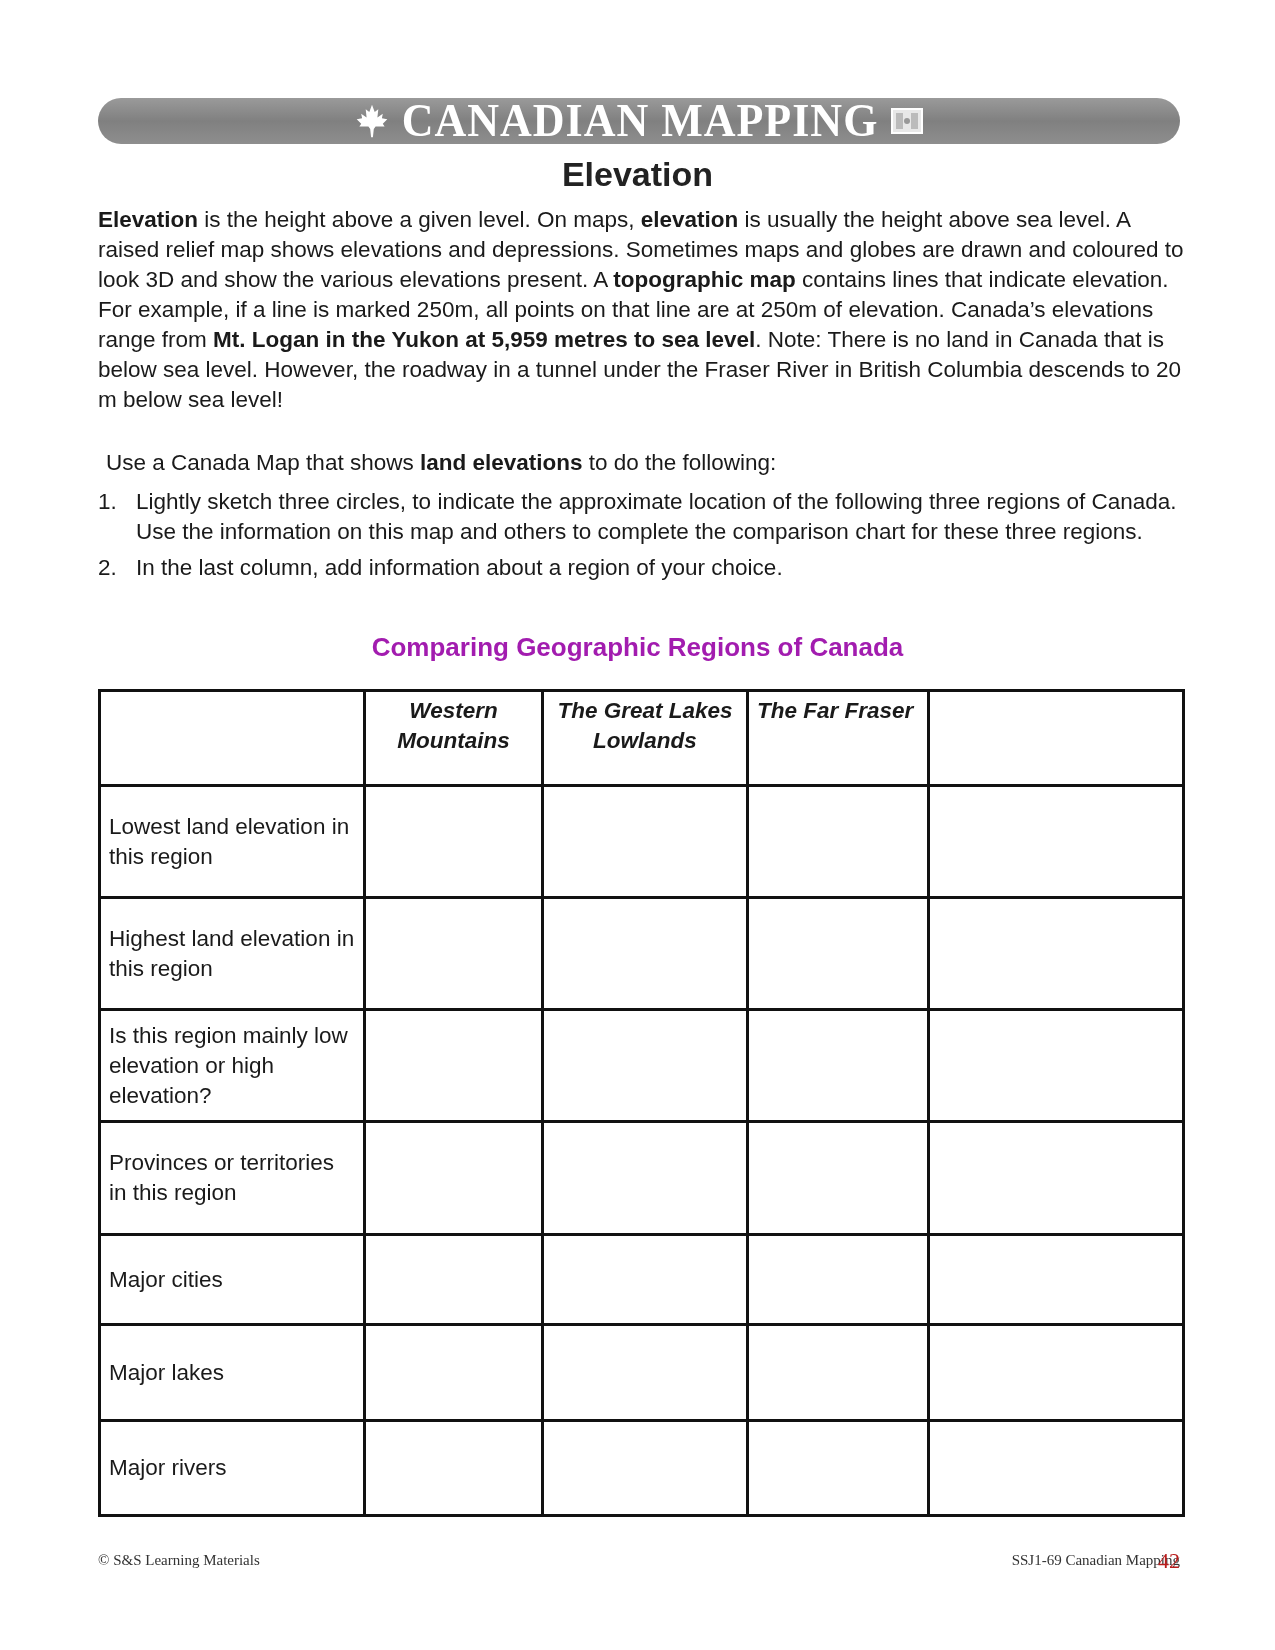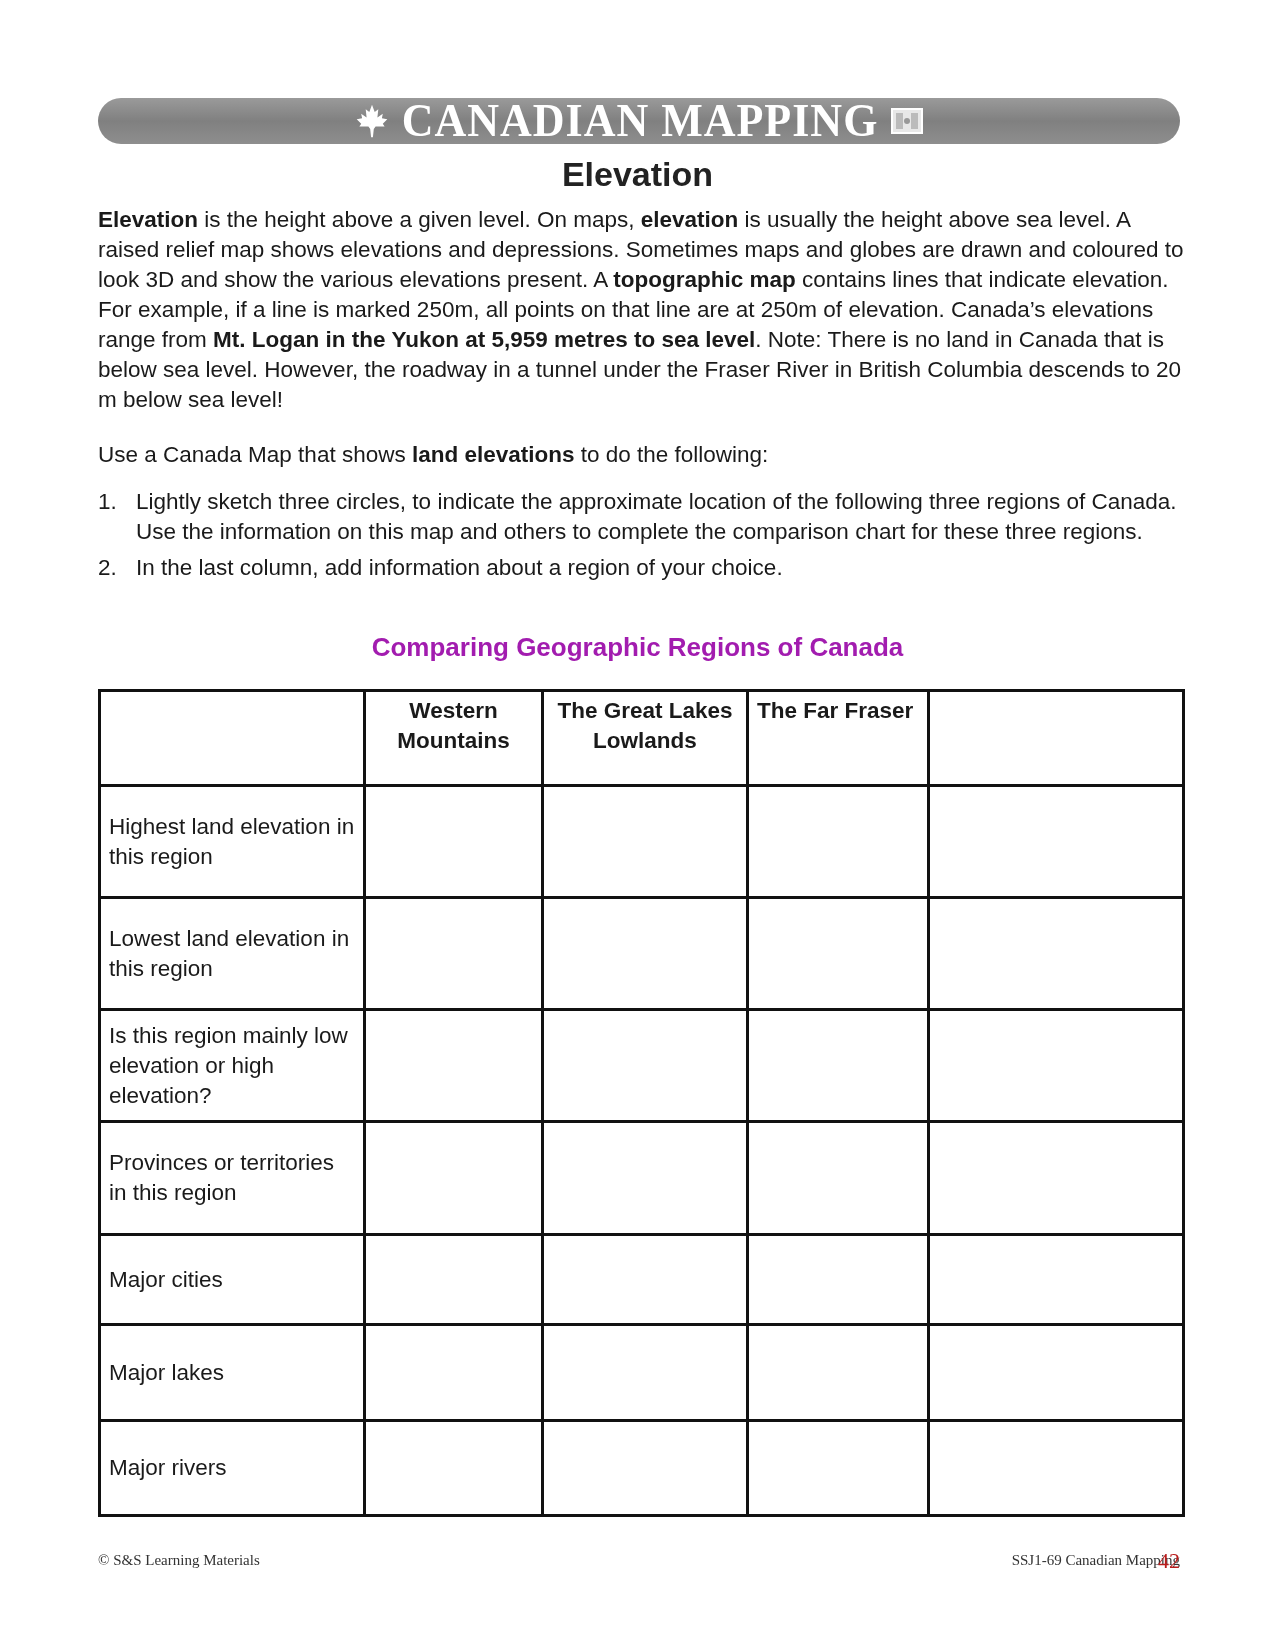--- a/index.html
+++ b/index.html
@@ -15,21 +15,21 @@
   .page-title { position:absolute; left:0; width:1275px; top:155px; text-align:center; font-size:34px; font-weight:bold; color:#222; }
   .intro { position:absolute; left:98px; top:205px; width:1090px; font-size:22.5px; line-height:30px; }
   .intro b { font-weight:bold; }
   .instr { position:absolute; left:98px; top:440px; width:1090px; font-size:22.5px; line-height:30px; }
   .list { position:absolute; left:98px; top:487px; width:1090px; font-size:22.5px; line-height:30px; }
   .list .item { display:flex; margin-bottom:6px; }
   .list .num { width:38px; flex:none; }
   .table-title { position:absolute; left:0; width:1275px; top:632px; text-align:center; font-size:26px; font-weight:bold; color:#a21caf; }
   table.grid { position:absolute; left:98px; top:689px; border-collapse:collapse; table-layout:fixed; width:1084px; }
   table.grid td, table.grid th { border:3px solid #111; vertical-align:top; padding:4px 8px; font-size:22.5px; line-height:30px; }
-  table.grid th { font-weight:bold; text-align:center; }
+  table.grid th { font-weight:bold; text-align:center;font-style:italic; }
   table.grid th.left { text-align:left; }
   table.grid td.label { vertical-align:middle; }
   .footer { position:absolute; top:1552px; left:98px; width:1082px; display:flex; justify-content:space-between; align-items:baseline;
             font-family:"Liberation Serif", serif; }
   .footer .left, .footer .right { font-size:15px; font-weight:normal; color:#333; }
   .footer .center { font-size:22px; color:#b91c1c; position:absolute; left:0; right:0; text-align:right; top:-4px; }
 </style>
 </head>
 <body>
 
@@ -47,21 +47,21 @@
     </svg>
   </div>
 </div>
 
 <div class="page-title">Elevation</div>
 
 <p class="intro" style="margin:0">
   <b>Elevation</b><span> is the height above a given level. On maps, </span><b>elevation</b><span> is usually the height above sea level. A raised relief map shows elevations and depressions. Sometimes maps and globes are drawn and coloured to look 3D and show the various elevations present. A </span><b>topographic map</b><span> contains lines that indicate elevation. For example, if a line is marked 250m, all points on that line are at 250m of elevation. Canada’s elevations range from </span><b>Mt. Logan in the Yukon at 5,959 metres to sea level</b><span>. Note: There is no land in Canada that is below sea level. However, the roadway in a tunnel under the Fraser River in British Columbia descends to 20 m below sea level!</span>
 </p>
 
-<p class="instr" style="margin:0">
+<p class="instr" style="margin:8px">
   <span>Use a Canada Map that shows </span><b>land elevations</b><span> to do the following:</span>
 </p>
 
 <div class="list">
   <div class="item">
     <span class="num">1.</span>
     <span>Lightly sketch three circles, to indicate the approximate location of the following three regions of Canada. Use the information on this map and others to complete the comparison chart for these three regions.</span>
   </div>
   <div class="item">
     <span class="num">2.</span>
@@ -81,28 +81,28 @@
   </colgroup>
   <tbody>
       <tr style="height:95px">
     <th></th>
     <th>Western Mountains</th>
     <th>The Great Lakes Lowlands</th>
     <th class="left">The Far Fraser</th>
     <th></th>
   </tr>
   <tr style="height:112px">
-    <td class="label">Highest land elevation in this region</td>
+    <td class="label">Lowest land elevation in this region</td>
     <td></td>
         <td></td>
         <td></td>
         <td></td>
   </tr>
   <tr style="height:112px">
-    <td class="label">Lowest land elevation in this region</td>
+    <td class="label">Highest land elevation in this region</td>
     <td></td>
         <td></td>
         <td></td>
         <td></td>
   </tr>
   <tr style="height:112px">
     <td class="label">Is this region mainly low elevation or high elevation?</td>
     <td></td>
         <td></td>
         <td></td>

